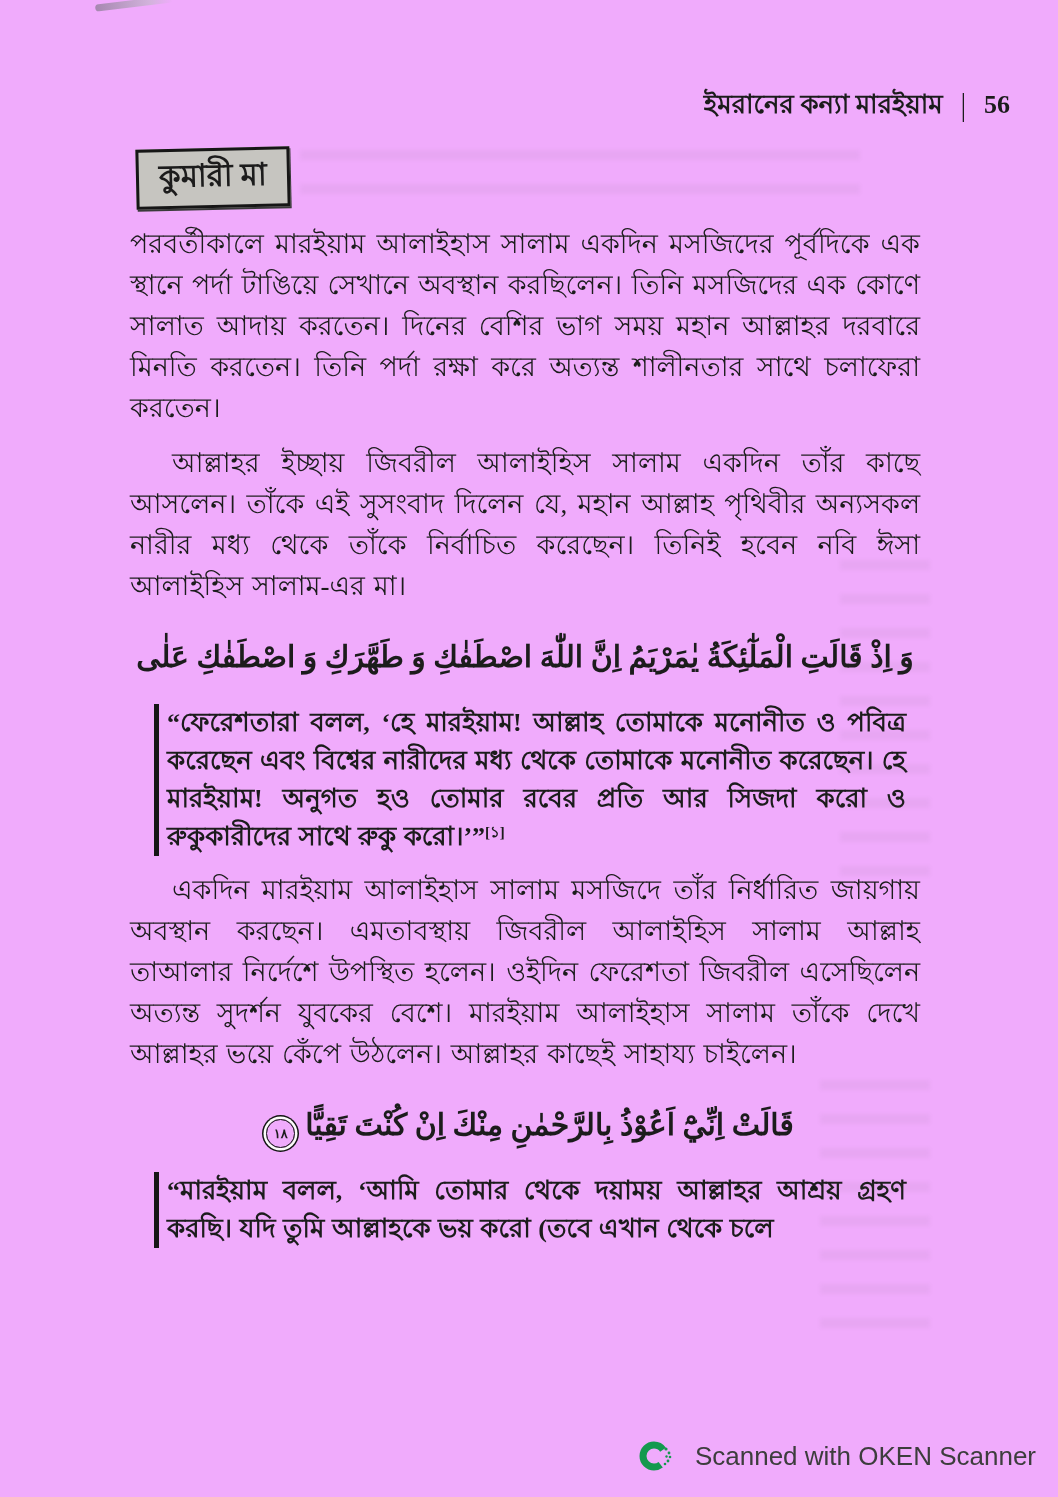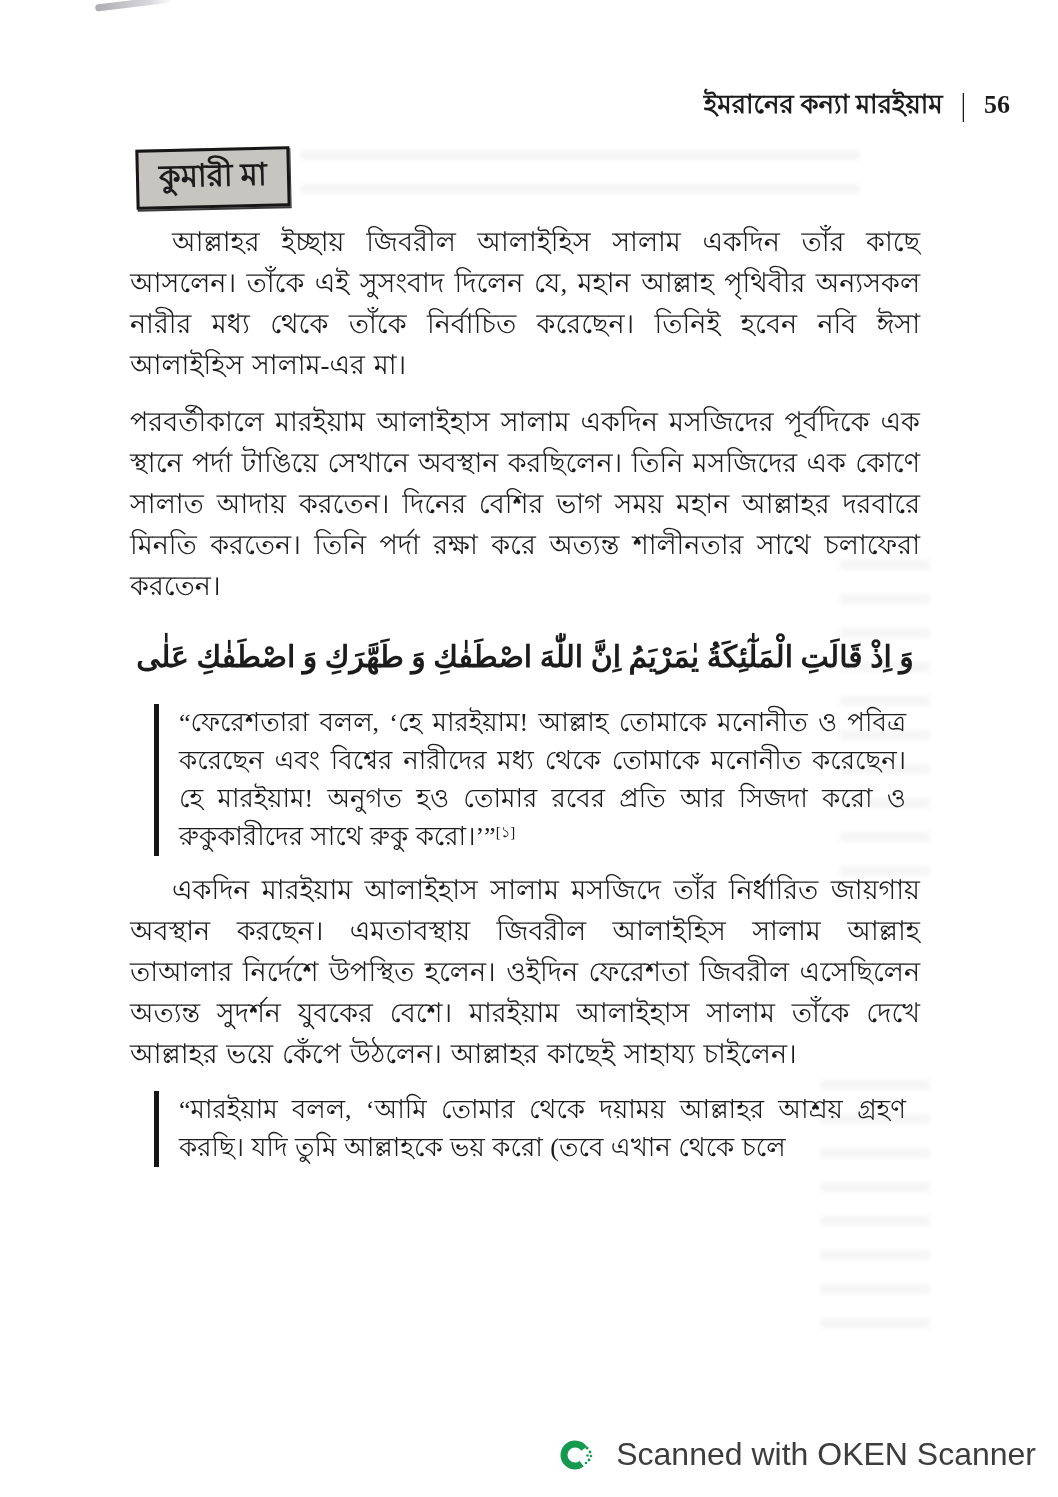--- a/index.html
+++ b/index.html
@@ -1,20 +1,20 @@
 <!DOCTYPE html>
 <html lang="bn"><head>
 <meta charset="utf-8">
 <style>
   html,body{margin:0;padding:0;background:#e9e9e7;}
   .page{
     position:relative;
     width:1058px;height:1497px;
     margin:0 auto;
-    background:#ffffff;
+    background:#f0abfc;
     color:#1c1c1c;
     font-family:"Liberation Serif","DejaVu Serif",serif;
     overflow:hidden;
   }
   
   .smudge{
     position:absolute;left:95px;top:0;width:78px;height:7px;
     background:linear-gradient(90deg,#6a6a72,#b9b9c0 70%,rgba(255,255,255,0));
     transform:rotate(-7deg);opacity:.55;border-radius:4px;
   }
@@ -57,30 +57,30 @@
     display:inline-flex;align-items:center;justify-content:center;
     width:27px;height:27px;border:1.6px solid #141414;border-radius:50%;
     box-shadow:0 0 0 2.5px #fcfcfa,0 0 0 4px #141414;
     font-size:13px;font-weight:bold;line-height:1;
     margin:0 10px;vertical-align:-3px;
   }
   
   .quote{
     margin:16px 14px 0 24px;
     border-left:5px solid #161616;
-    padding-left:20px;
-    font-size:26px;line-height:38px;text-align:justify;word-spacing:1px;
+    padding-left:8px;
+    font-size:26px;line-height:38px;text-align:justify;word-spacing:1px;font-weight:bold;
   }
   .quote sup{font-size:15px;line-height:0;vertical-align:8px;}
   
   .scanfoot{
     position:absolute;right:22px;bottom:24px;
     display:flex;align-items:center;gap:22px;
     font-family:"Liberation Sans","DejaVu Sans",sans-serif;
-    font-size:32px;color:#3d3d3d;
+    font-size:26px;color:#3d3d3d;
   }
   .okenlogo{width:34px;height:34px;flex:0 0 auto;}
 </style>
 </head>
 <body>
 
 <div class="page">
 
   <div class="smudge"></div>
   <div class="ghost" style="left:300px;top:150px;width:560px;height:60px;"></div>
@@ -95,41 +95,46 @@
       <span class="bar">|</span>
       <span>56</span>
     </div>
 
     
     <div class="secbox">
       <span>কুমারী মা</span>
     </div>
 
     
-    <p class="body-text indent">আল্লাহর ইচ্ছায় জিবরীল আলাইহিস সালাম একদিন তাঁর কাছে আসলেন। তাঁকে এই সুসংবাদ দিলেন যে, মহান আল্লাহ পৃথিবীর অন্যসকল নারীর মধ্য থেকে তাঁকে নির্বাচিত করেছেন। তিনিই হবেন নবি ঈসা আলাইহিস সালাম-এর মা।</p>
+    <p class="body-text">পরবর্তীকালে মারইয়াম আলাইহাস সালাম একদিন মসজিদের পূর্বদিকে এক স্থানে পর্দা টাঙিয়ে সেখানে অবস্থান করছিলেন। তিনি মসজিদের এক কোণে সালাত আদায় করতেন। দিনের বেশির ভাগ সময় মহান আল্লাহর দরবারে মিনতি করতেন। তিনি পর্দা রক্ষা করে অত্যন্ত শালীনতার সাথে চলাফেরা করতেন।</p>
 
     
-    <p class="body-text">পরবর্তীকালে মারইয়াম আলাইহাস সালাম একদিন মসজিদের পূর্বদিকে এক স্থানে পর্দা টাঙিয়ে সেখানে অবস্থান করছিলেন। তিনি মসজিদের এক কোণে সালাত আদায় করতেন। দিনের বেশির ভাগ সময় মহান আল্লাহর দরবারে মিনতি করতেন। তিনি পর্দা রক্ষা করে অত্যন্ত শালীনতার সাথে চলাফেরা করতেন।</p>
+    <p class="body-text indent">আল্লাহর ইচ্ছায় জিবরীল আলাইহিস সালাম একদিন তাঁর কাছে আসলেন। তাঁকে এই সুসংবাদ দিলেন যে, মহান আল্লাহ পৃথিবীর অন্যসকল নারীর মধ্য থেকে তাঁকে নির্বাচিত করেছেন। তিনিই হবেন নবি ঈসা আলাইহিস সালাম-এর মা।</p>
 
     
     <div class="arabic">
       <div>
         <span>وَ اِذْ قَالَتِ الْمَلٰٓئِكَةُ يٰمَرْيَمُ اِنَّ اللّٰهَ اصْطَفٰكِ وَ طَهَّرَكِ وَ اصْطَفٰكِ عَلٰى</span>
       </div>
     </div>
 
     
     <div class="quote">
       <span>“ফেরেশতারা বলল, ‘হে মারইয়াম! আল্লাহ তোমাকে মনোনীত ও পবিত্র করেছেন এবং বিশ্বের নারীদের মধ্য থেকে তোমাকে মনোনীত করেছেন। হে মারইয়াম! অনুগত হও তোমার রবের প্রতি আর সিজদা করো ও রুকুকারীদের সাথে রুকু করো।’”</span><sup>[১]</sup>
     </div>
 
     
     <p class="body-text indent">একদিন মারইয়াম আলাইহাস সালাম মসজিদে তাঁর নির্ধারিত জায়গায় অবস্থান করছেন। এমতাবস্থায় জিবরীল আলাইহিস সালাম আল্লাহ তাআলার নির্দেশে উপস্থিত হলেন। ওইদিন ফেরেশতা জিবরীল এসেছিলেন অত্যন্ত সুদর্শন যুবকের বেশে। মারইয়াম আলাইহাস সালাম তাঁকে দেখে আল্লাহর ভয়ে কেঁপে উঠলেন। আল্লাহর কাছেই সাহায্য চাইলেন।</p>
 
     
+    <div class="arabic">
+      <div>
+        <span>قَالَتْ اِنِّيْٓ اَعُوْذُ بِالرَّحْمٰنِ مِنْكَ اِنْ كُنْتَ تَقِيًّا</span><span class="ayah">۱۸</span>
+      </div>
+    </div>
 
     
     <div class="quote">
       <span>“মারইয়াম বলল, ‘আমি তোমার থেকে দয়াময় আল্লাহর আশ্রয় গ্রহণ করছি। যদি তুমি আল্লাহকে ভয় করো (তবে এখান থেকে চলে</span>
     </div>
 
     
     
     
 

